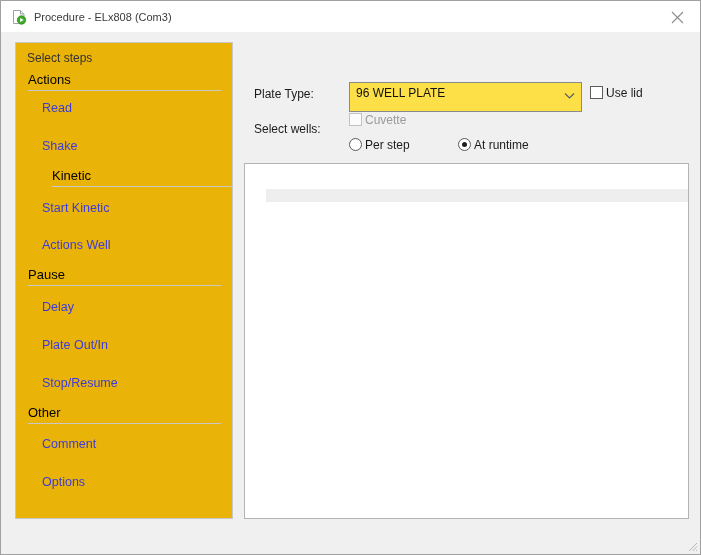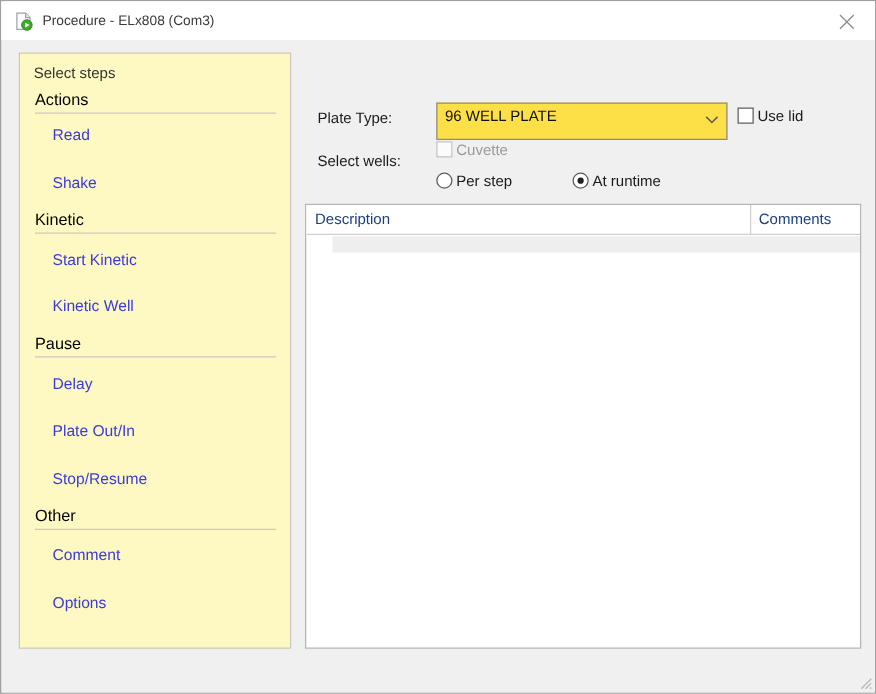--- a/index.html
+++ b/index.html
@@ -66,21 +66,21 @@
     width: 698px;
     height: 522px;
     background: #f0f0f0;
   }
 
   
   .steps-panel {
     position: absolute;
     left: 13px; top: 10px;
     width: 218px; height: 477px;
-    background: #fef9c3;
+    background: #eab308;
     border: 1px solid #c8c8c8;
     box-sizing: border-box;
     overflow: hidden;
   }
   .steps-label {
     position: absolute;
     left: 11px; top: 8px;
     font-size: 12px;
     color: #333333;
     white-space: nowrap;
@@ -259,23 +259,23 @@
 
   <div class="client">
 
     <div class="steps-panel">
       <div class="steps-label">Select steps</div>
 
       <div class="group-head" style="top:29px;">Actions</div>
       <div class="step-link" style="top:58px;">Read</div>
       <div class="step-link" style="top:96px;">Shake</div>
 
-      <div class="group-head" style="top:125px;">Kinetic</div>
+      <div class="group-head" style="top:125px;margin-left:24px;">Kinetic</div>
       <div class="step-link" style="top:158px;">Start Kinetic</div>
-      <div class="step-link" style="top:195px;">Kinetic Well</div>
+      <div class="step-link" style="top:195px;">Actions Well</div>
 
       <div class="group-head" style="top:224px;">Pause</div>
       <div class="step-link" style="top:257px;">Delay</div>
       <div class="step-link" style="top:295px;">Plate Out/In</div>
       <div class="step-link" style="top:333px;">Stop/Resume</div>
 
       <div class="group-head" style="top:362px;">Other</div>
       <div class="step-link" style="top:394px;">Comment</div>
       <div class="step-link" style="top:432px;">Options</div>
     </div>
@@ -303,25 +303,20 @@
 
     <div class="rad-wrap" style="left:347px; top:106px;">
       <span class="rad-circle"></span><span class="rad-text">Per step</span>
     </div>
 
     <div class="rad-wrap" style="left:456px; top:106px;">
       <span class="rad-circle checked"></span><span class="rad-text">At runtime</span>
     </div>
 
     <div class="table-panel">
-      <div class="table-header">
-        <span class="th th-desc">Description</span>
-        <span class="col-divider"></span>
-        <span class="th th-comm">Comments</span>
-      </div>
       <div class="row-strip"></div>
     </div>
 
     <span class="grip">
       <svg width="13" height="13" viewBox="0 0 13 13">
         <path d="M12 4 L4 12 M12 7.5 L7.5 12 M12 11 L11 12" stroke="#b7b7b7" stroke-width="1" fill="none"></path>
       </svg>
     </span>
 
   </div>

